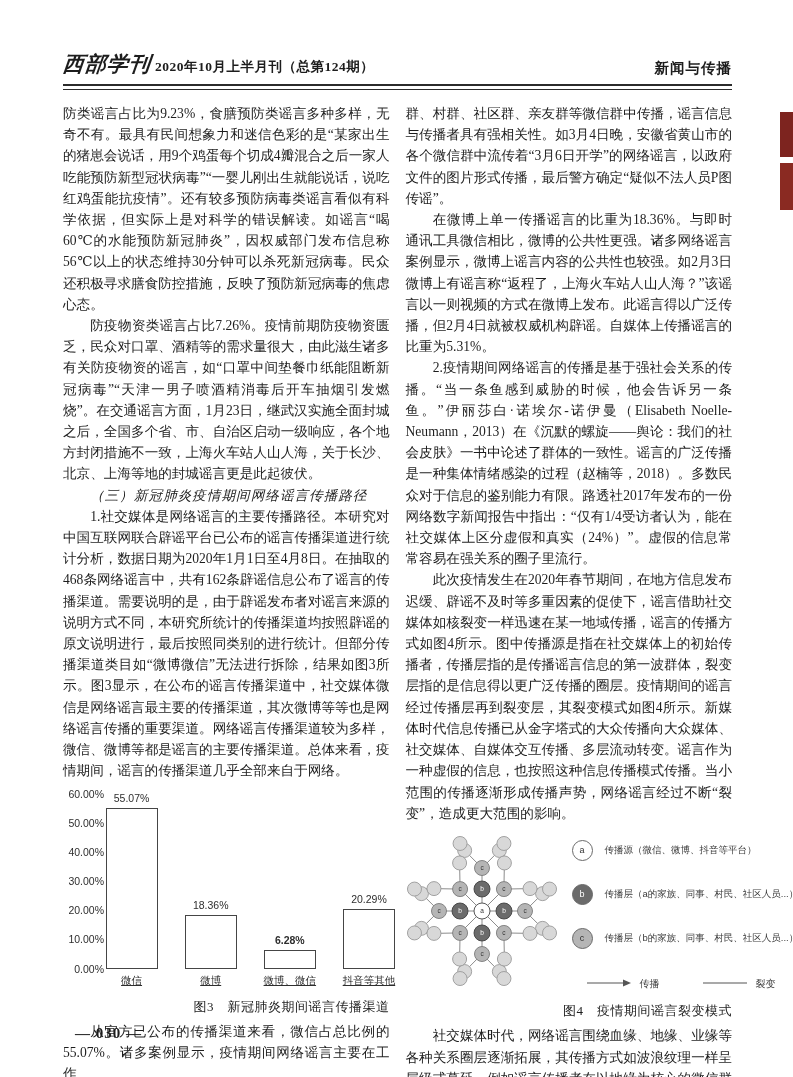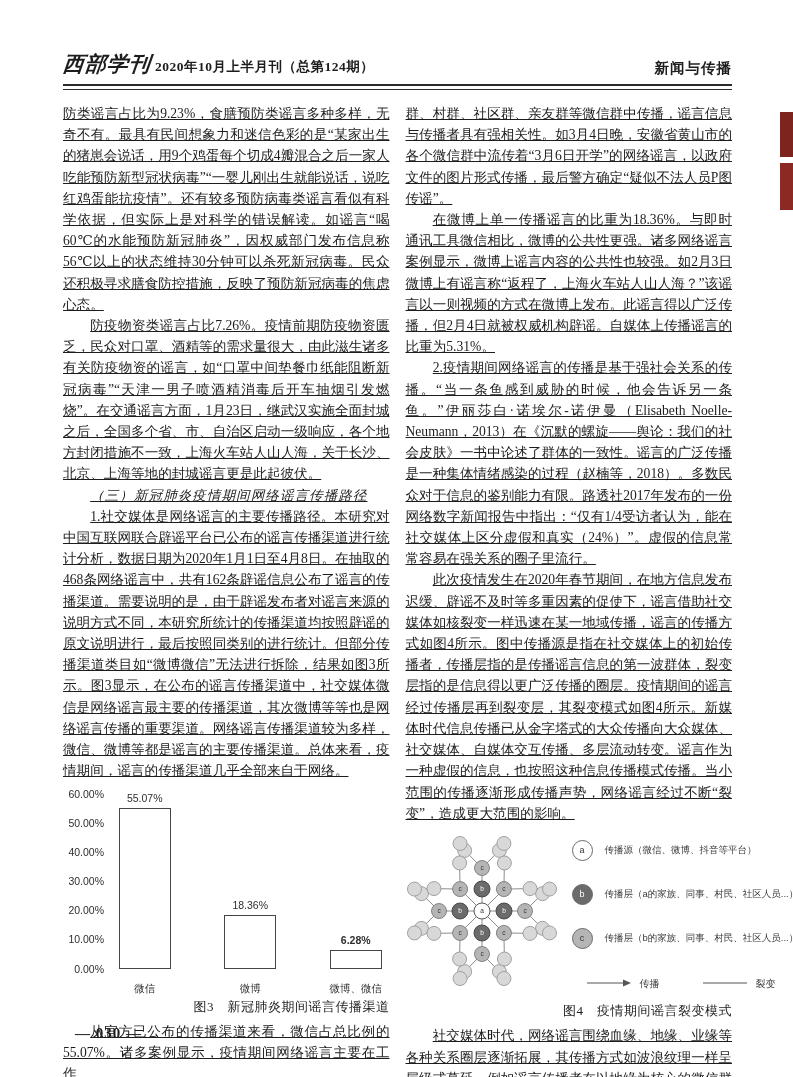--- a/index.html
+++ b/index.html
@@ -12,32 +12,32 @@
   
   .header{display:flex;justify-content:space-between;align-items:flex-end;}
   .masthead{display:flex;align-items:baseline;gap:4px;}
   .logo{font-size:21px;font-weight:bold;font-style:italic;letter-spacing:1px;transform:skewX(-6deg);}
   .issue{font-size:13.5px;font-weight:bold;letter-spacing:.5px;}
   .section{font-size:14.5px;font-weight:bold;letter-spacing:1px;}
   .rule{height:3px;border-top:2.2px solid #2b2b2b;border-bottom:1px solid #2b2b2b;margin-top:6px;}
   
   .columns{display:flex;gap:16px;margin-top:13px;}
   .col{width:326.5px;font-size:13.6px;line-height:21.2px;text-align:justify;}
-  .col p{margin:0;text-decoration:underline;}
+  .col p{margin:0;}
   .indent{text-indent:2em;}
   .sub-heading{font-style:italic;text-indent:2em;letter-spacing:1px;}
   
   .chart{display:flex;margin:12px 0 0 0;}
   .yaxis{position:relative;width:48px;height:175px;flex:none;}
   .ytick{position:absolute;right:7px;font:10.5px "Liberation Sans","DejaVu Sans",sans-serif;color:#2e2e2e;white-space:nowrap;}
   .plot{position:relative;height:175px;flex:1;display:flex;align-items:flex-end;padding:0 4px;gap:46px;}
   .bar-slot{position:relative;flex:1;height:100%;}
   .bar{position:absolute;bottom:0;left:50%;transform:translateX(-50%);width:52px;background:#ffffff;border:1.2px solid #454545;box-sizing:border-box;}
   .bar-value{position:absolute;left:50%;transform:translateX(-50%);font:10.5px "Liberation Sans","DejaVu Sans",sans-serif;color:#2e2e2e;white-space:nowrap;}
-  .bar-cat{position:absolute;top:100%;margin-top:13px;left:50%;transform:translateX(-50%);font:10.5px "Liberation Sans","DejaVu Sans",sans-serif;color:#2e2e2e;white-space:nowrap;}
+  .bar-cat{position:absolute;top:100%;margin-top:5px;left:50%;transform:translateX(-50%);font:10.5px "Liberation Sans","DejaVu Sans",sans-serif;color:#2e2e2e;white-space:nowrap;text-decoration:underline;}
   .fig-caption{text-align:right;font-size:13px;letter-spacing:.5px;margin:27px 0 4px 0;}
   .fig-caption.f4{margin-top:4px;}
   
   .fig4{display:flex;margin-top:8px;align-items:flex-start;}
   .netwrap{width:152px;flex:none;}
   .legend{flex:1;padding-top:8px;padding-left:14px;}
   .legend-row{display:flex;align-items:center;margin-bottom:23px;}
   .legend-swatch{width:19px;height:19px;border-radius:50%;border:1px solid #6a6a6a;flex:none;
     display:flex;align-items:center;justify-content:center;
     font:9px "Liberation Sans","DejaVu Sans",sans-serif;color:#333;}
@@ -92,20 +92,25 @@
             </div>
             <div class="bar-slot">
               <div class="bar-value" style="bottom: 57.55px;">18.36%</div>
               <div class="bar" style="height: 53.55px; background: rgb(255, 255, 255); border-color: rgb(69, 69, 69);"></div>
               <div class="bar-cat">微博</div>
             </div>
             <div class="bar-slot">
               <div class="bar-value" style="bottom: 22.3167px; font-weight: bold;">6.28%</div>
               <div class="bar" style="height: 18.3167px; background: rgb(255, 255, 255); border-color: rgb(69, 69, 69);"></div>
               <div class="bar-cat">微博、微信</div>
+            </div>
+            <div class="bar-slot">
+              <div class="bar-value" style="bottom: 63.1792px;">20.29%</div>
+              <div class="bar" style="height: 59.1792px; background: rgb(255, 255, 255); border-color: rgb(69, 69, 69);"></div>
+              <div class="bar-cat">抖音等其他</div>
             </div>
           </div>
       </div>
       <div class="fig-caption">图3　新冠肺炎期间谣言传播渠道</div>
 
       <p class="indent">从官方已公布的传播渠道来看，微信占总比例的55.07%。诸多案例显示，疫情期间网络谣言主要在工作</p>
     </div>
 
     <div class="col">
       <p>群、村群、社区群、亲友群等微信群中传播，谣言信息与传播者具有强相关性。如3月4日晚，安徽省黄山市的各个微信群中流传着“3月6日开学”的网络谣言，以政府文件的图片形式传播，最后警方确定“疑似不法人员P图传谣”。</p>

